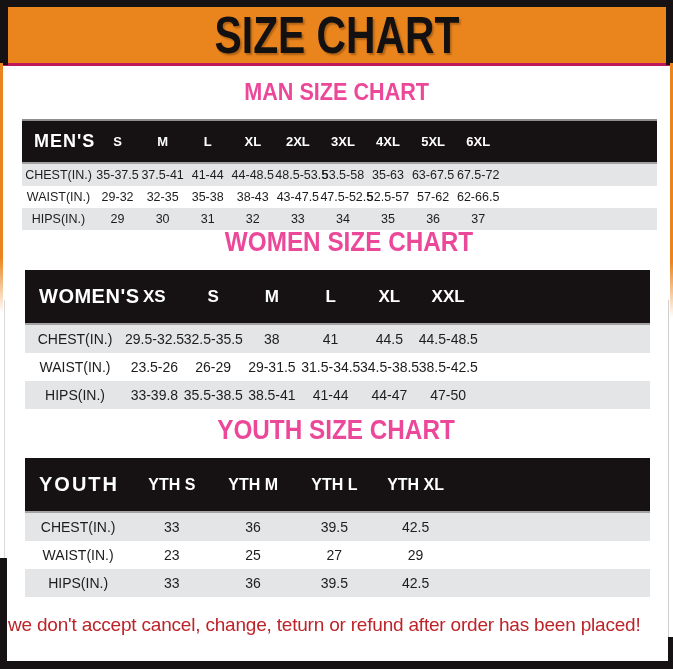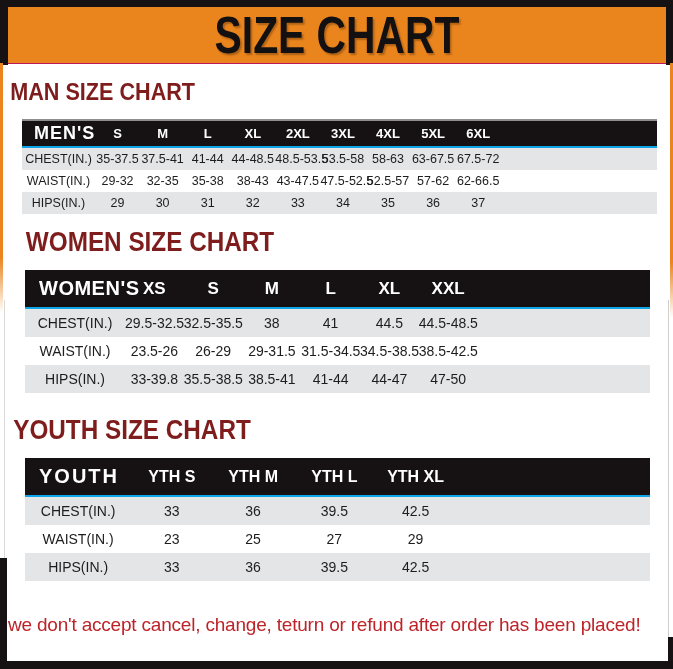--- a/index.html
+++ b/index.html
@@ -20,40 +20,40 @@
   .bottom-right-edge{position:absolute;right:0;top:637px;width:5px;height:32px;background:var(--ink);}
   .side-strip-left{position:absolute;left:0;top:63px;width:3px;height:250px;
     background:linear-gradient(var(--orange) 78%, rgba(234,133,30,0));}
   .side-strip-right{position:absolute;right:0;top:63px;width:3px;height:255px;
     background:linear-gradient(var(--orange) 78%, rgba(234,133,30,0));}
   .hairline-left{position:absolute;left:4px;top:300px;width:1px;height:258px;background:#d9d9d9;}
   .hairline-right{position:absolute;right:4px;top:300px;width:1px;height:338px;background:#cfcfcf;}
 
   
   .banner{position:absolute;left:0;top:7px;width:673px;height:56px;background:var(--orange);
-    display:flex;align-items:center;justify-content:center;border-bottom:1px solid #be185d;}
+    display:flex;align-items:center;justify-content:center;border-bottom:3px solid #be185d;}
   .banner-title{
     font-size:51px;font-weight:bold;color:#121011;letter-spacing:0px;line-height:1;
     transform:scaleX(0.80);transform-origin:center;white-space:nowrap;
     text-shadow:2px 2px 2px rgba(60,30,0,0.35);
   }
 
   
-  .sec-heading{position:absolute;left:0;width:673px;color:#7f1d1d;
+  .sec-heading{position:absolute;left:0;width:673px;text-align:center;color:#ec4899;
     font-weight:bold;white-space:nowrap;}
   .sec-heading>span{display:inline-block;transform:scaleX(0.9);transform-origin:center;}
   #heading-men{top:78px;font-size:24px;}
   #heading-women{top:227px;font-size:27px;padding-left:12px;}
   #heading-youth{top:415px;font-size:27px;}
 
   
   table.size-table{border-collapse:collapse;table-layout:fixed;position:absolute;
     color:#1d1d1d;}
   table.size-table th{background:var(--ink);color:#fff;font-weight:bold;text-align:center;
-    padding:0;border-bottom:2px solid #0ea5e9;white-space:nowrap;}
+    padding:8px;border-bottom:2px solid #a3a3a3;white-space:nowrap;}
   table.size-table td{text-align:center;padding:0;white-space:nowrap;}
   table.size-table tbody tr:nth-child(odd) td{background:var(--row-gray);}
   table.size-table th.label{text-align:left;}
 
   #table-men{left:22px;top:119px;width:635px;border-top:2px solid #8e8e8e;}
   #table-men th{height:25px;font-size:13px;}
   #table-men th.label{font-size:18px;padding-left:12px;letter-spacing:1px;}
   #table-men td{height:22px;font-size:12.5px;}
 
   #table-women{left:25px;top:270px;width:625px;}
@@ -124,21 +124,21 @@
       </thead>
       <tbody>
         <tr>
           <td>CHEST(IN.)</td>
           <td>35-37.5</td>
           <td>37.5-41</td>
           <td>41-44</td>
           <td>44-48.5</td>
           <td>48.5-53.5</td>
           <td>53.5-58</td>
-          <td>58-63</td>
+          <td>35-63</td>
           <td>63-67.5</td>
           <td>67.5-72</td>
           <td></td>
         </tr>
         <tr>
           <td>WAIST(IN.)</td>
           <td>29-32</td>
           <td>32-35</td>
           <td>35-38</td>
           <td>38-43</td>

